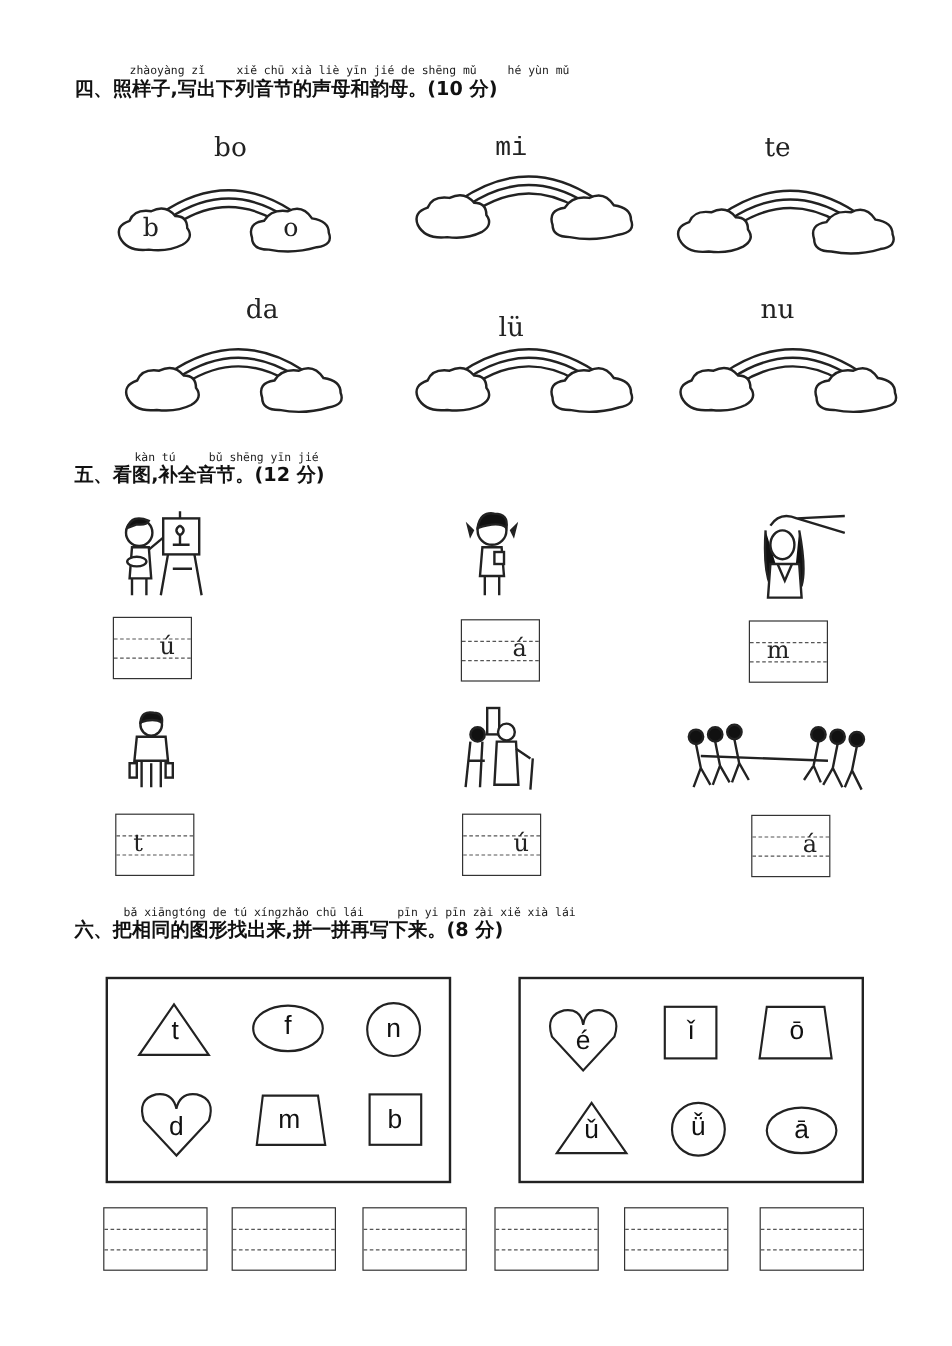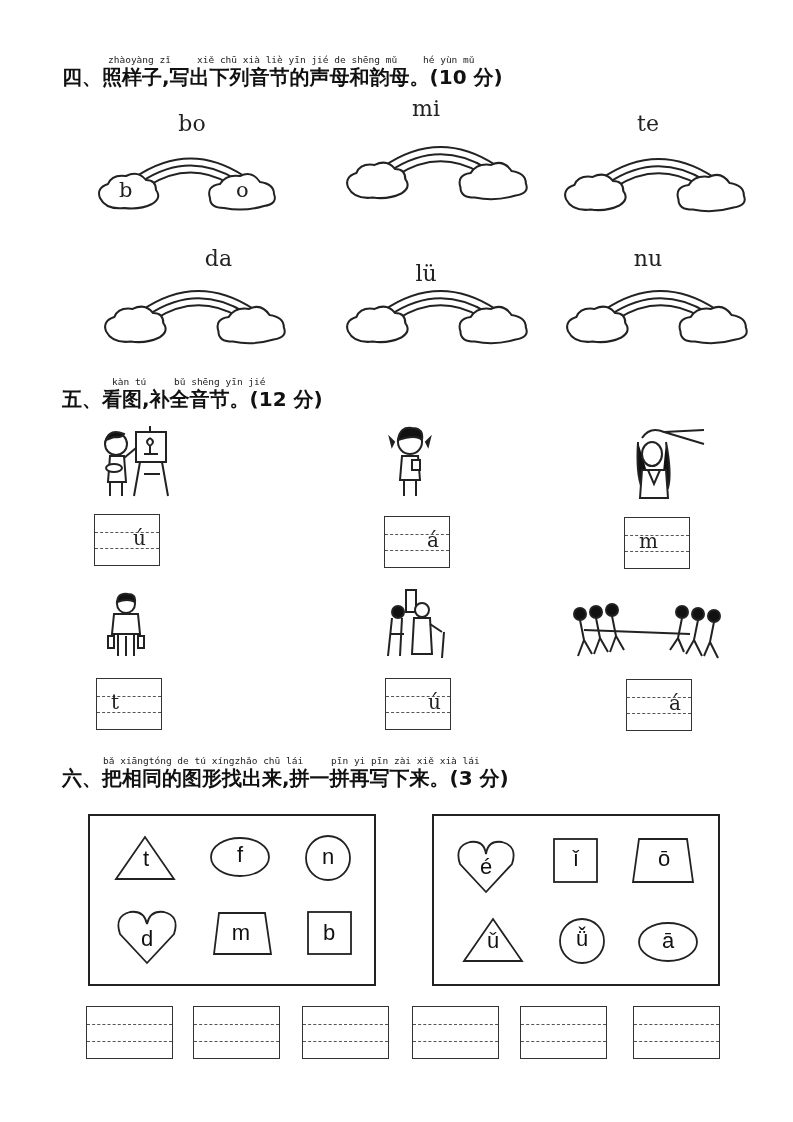--- a/index.html
+++ b/index.html
@@ -1,17 +1,17 @@
 <!DOCTYPE html>
 <html><head>
 <meta charset="utf-8">
 <style>
   * { box-sizing: border-box; margin: 0; padding: 0; }
   body { width: 793px; height: 1122px; background: #ffffff; position: relative; overflow: hidden; color: #111; font-family: "DejaVu Serif", serif; }
-  .sec-title { position: absolute; font-family: "DejaVu Sans", sans-serif; font-weight: bold; font-size: 20px; color: #111; white-space: nowrap; letter-spacing: 0px; }
+  .sec-title { position: absolute; font-family: "DejaVu Sans", sans-serif; font-weight: bold; font-size: 16px; color: #111; white-space: nowrap; letter-spacing: 0px; }
   .pinyin-row { position: absolute; font-family: "DejaVu Sans Mono", monospace; font-size: 9.5px; color: #222; white-space: nowrap; }
   .pinyin-row span { position: absolute; top: 0; white-space: nowrap; }
   .syll { position: absolute; font-family: "DejaVu Serif", serif; font-size: 22px; color: #222; text-align: center; width: 80px; }
   .rainbow { position: absolute; }
   .cloud-letter { position: absolute; font-family: "DejaVu Serif", serif; font-size: 21px; color: #222; }
   .pic { position: absolute; }
   .grid4 { position: absolute; border: 1.5px solid #333; background: #fff; }
   .grid4 .l1, .grid4 .l2 { position: absolute; left: 0; right: 0; border-top: 1px dashed #555; }
   .grid4 .l1 { top: 33%; }
   .grid4 .l2 { top: 66%; }
@@ -25,21 +25,21 @@
 
 <div>
   <div class="pinyin-row" style="left:0; top:54px; width:758px; height:12px;">
     <span style="left:108px">zhàoyàng zǐ</span>
     <span style="left:197px">xiě chū xià liè yīn jié de shēng mǔ</span>
     <span style="left:423px">hé yùn mǔ</span>
   </div>
   <div class="sec-title" style="left:62px; top:64px;">四、照样子,写出下列音节的声母和韵母。(10 分)</div>
 
   <div class="syll" style="left:152px; top:111px;">bo</div>
-  <div class="syll" style="left:386px; top:96px;">mi</div>
+  <div class="syll" style="left:386px; top:111px;font-family:Liberation Mono, monospace;">mi</div>
   <div class="syll" style="left:608px; top:111px;">te</div>
 
   <div class="syll" style="left:152px; top:246px;text-align:right;">da</div>
   <div class="syll" style="left:386px; top:261px;">lü</div>
   <div class="syll" style="left:608px; top:246px;">nu</div>
 
   <svg class="rainbow" style="left:94px; top:148px;" width="188" height="64" viewBox="0 0 188 64">
     <g fill="none" stroke="#222" stroke-width="2">
       <path d="M40 30 Q95 -8 150 28"></path>
         <path d="M47 34 Q95 2 143 32"></path>
@@ -219,21 +219,21 @@
       <div class="l2"></div>
     <span class="gl" style="left:42px;">á</span>
   </div>
 </div>
 
 <div>
   <div class="pinyin-row" style="left:0; top:755px; width:793px; height:12px;">
     <span style="left:103px">bǎ xiāngtóng de  tú xíngzhǎo chū lái</span>
     <span style="left:331px">pīn yi pīn zài xiě xià lái</span>
   </div>
-  <div class="sec-title" style="left:62px; top:765px;">六、把相同的图形找出来,拼一拼再写下来。(3 分)</div>
+  <div class="sec-title" style="left:62px; top:765px;">六、把相同的图形找出来,拼一拼再写下来。(8 分)</div>
 
   <div class="shape-box" style="left:88px; top:814px; width:288px; height:172px;">
     <svg class="shape" style="left:0; top:0;" width="284" height="168" viewBox="0 0 284 168">
       <g fill="none" stroke="#222" stroke-width="1.8">
         <path d="M26 63 L55 21 L84 63 Z"></path>
         <ellipse cx="150" cy="41" rx="29" ry="19"></ellipse>
         <circle cx="238" cy="42" r="22"></circle>
         <path d="M57 147 L30 118 Q24 100 40 96 Q54 94 57 108 Q60 94 74 96 Q90 100 84 118 Z"></path>
         <path d="M129 97 L175 97 L181 138 L124 138 Z"></path>
         <rect x="218" y="96" width="43" height="42"></rect>

